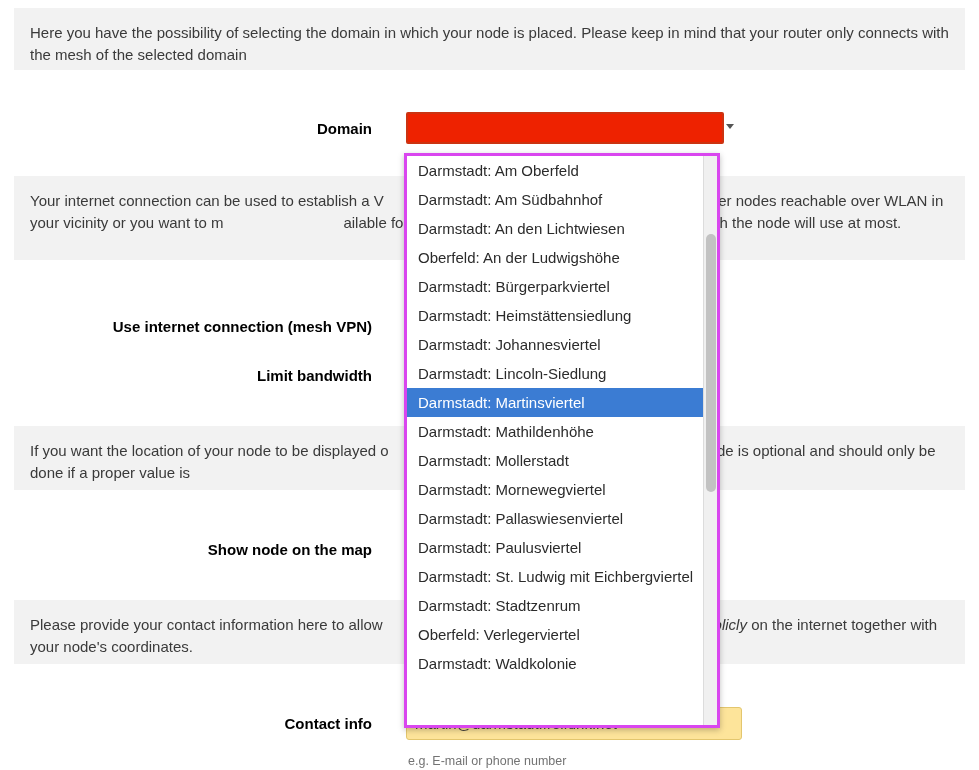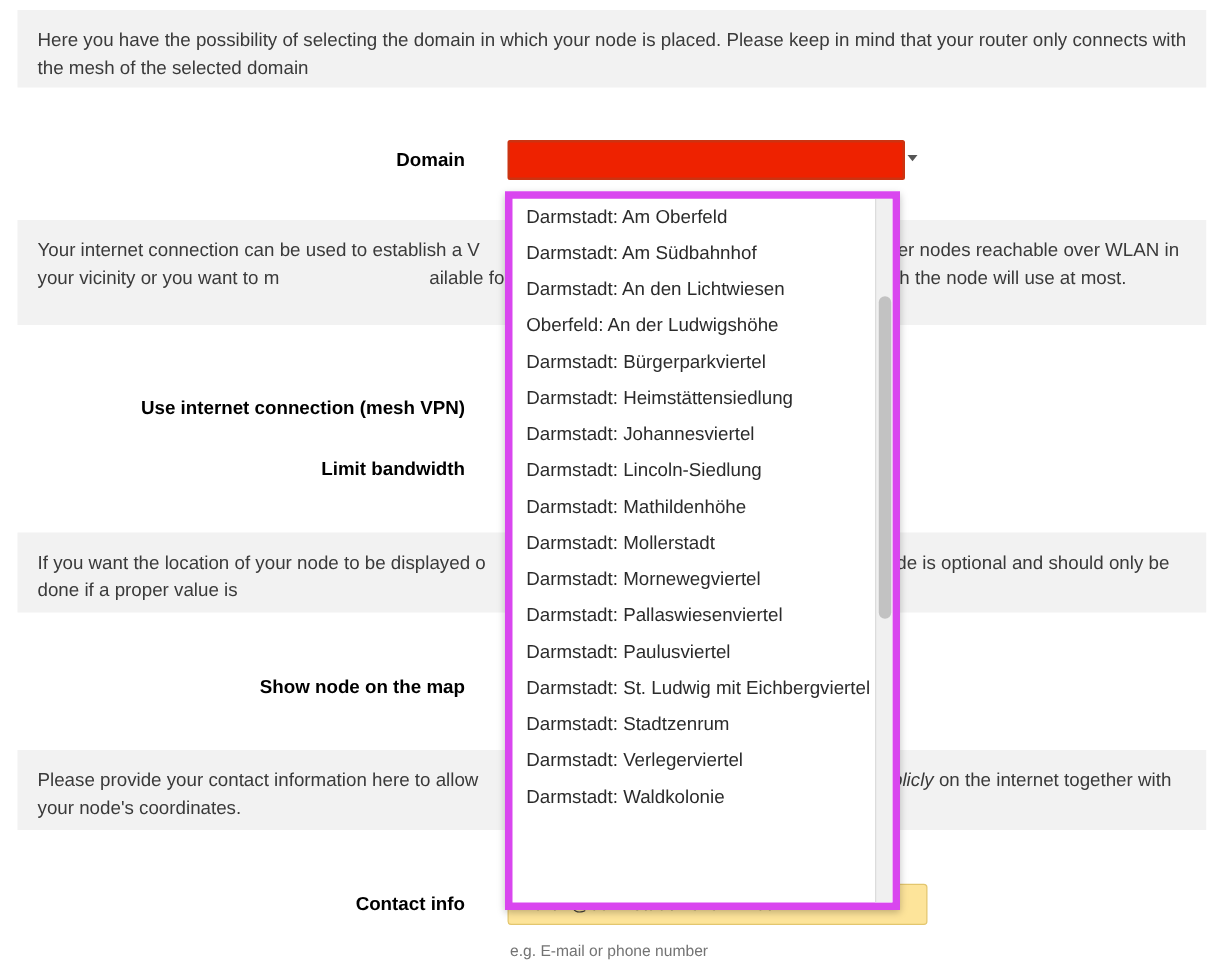--- a/index.html
+++ b/index.html
@@ -133,21 +133,21 @@
   }
 
   
   .dropdown {
     position: absolute;
     left: 404px;
     top: 153px;
     width: 316px;
     height: 575px;
     background: #ffffff;
-    border: 6px solid #d946ef;
+    border: 3px solid #d946ef;
     box-sizing: border-box;
     box-shadow: 0 2px 6px rgba(0,0,0,0.25);
     overflow: hidden;
     z-index: 50;
   }
   .dropdown-list {
     position: absolute;
     left: 0;
     top: 0;
     width: 300px;
@@ -247,28 +247,29 @@
   <div class="dropdown">
     <ul class="dropdown-list" id="dropdown-list">
         <li class="dropdown-item">Darmstadt: Am Oberfeld</li>
         <li class="dropdown-item">Darmstadt: Am Südbahnhof</li>
         <li class="dropdown-item">Darmstadt: An den Lichtwiesen</li>
         <li class="dropdown-item">Oberfeld: An der Ludwigshöhe</li>
         <li class="dropdown-item">Darmstadt: Bürgerparkviertel</li>
         <li class="dropdown-item">Darmstadt: Heimstättensiedlung</li>
         <li class="dropdown-item">Darmstadt: Johannesviertel</li>
         <li class="dropdown-item">Darmstadt: Lincoln-Siedlung</li>
+        <li class="dropdown-item selected">Darmstadt: Martinsviertel</li>
         <li class="dropdown-item">Darmstadt: Mathildenhöhe</li>
         <li class="dropdown-item">Darmstadt: Mollerstadt</li>
         <li class="dropdown-item">Darmstadt: Mornewegviertel</li>
         <li class="dropdown-item">Darmstadt: Pallaswiesenviertel</li>
         <li class="dropdown-item">Darmstadt: Paulusviertel</li>
         <li class="dropdown-item">Darmstadt: St. Ludwig mit Eichbergviertel</li>
         <li class="dropdown-item">Darmstadt: Stadtzenrum</li>
-        <li class="dropdown-item">Darmstadt: Verlegerviertel</li>
+        <li class="dropdown-item">Oberfeld: Verlegerviertel</li>
         <li class="dropdown-item">Darmstadt: Waldkolonie</li>
       </ul>
     <div class="dropdown-scrollbar">
       <div class="dropdown-thumb"></div>
     </div>
   </div>
 
 </div>
 
 </body></html>

